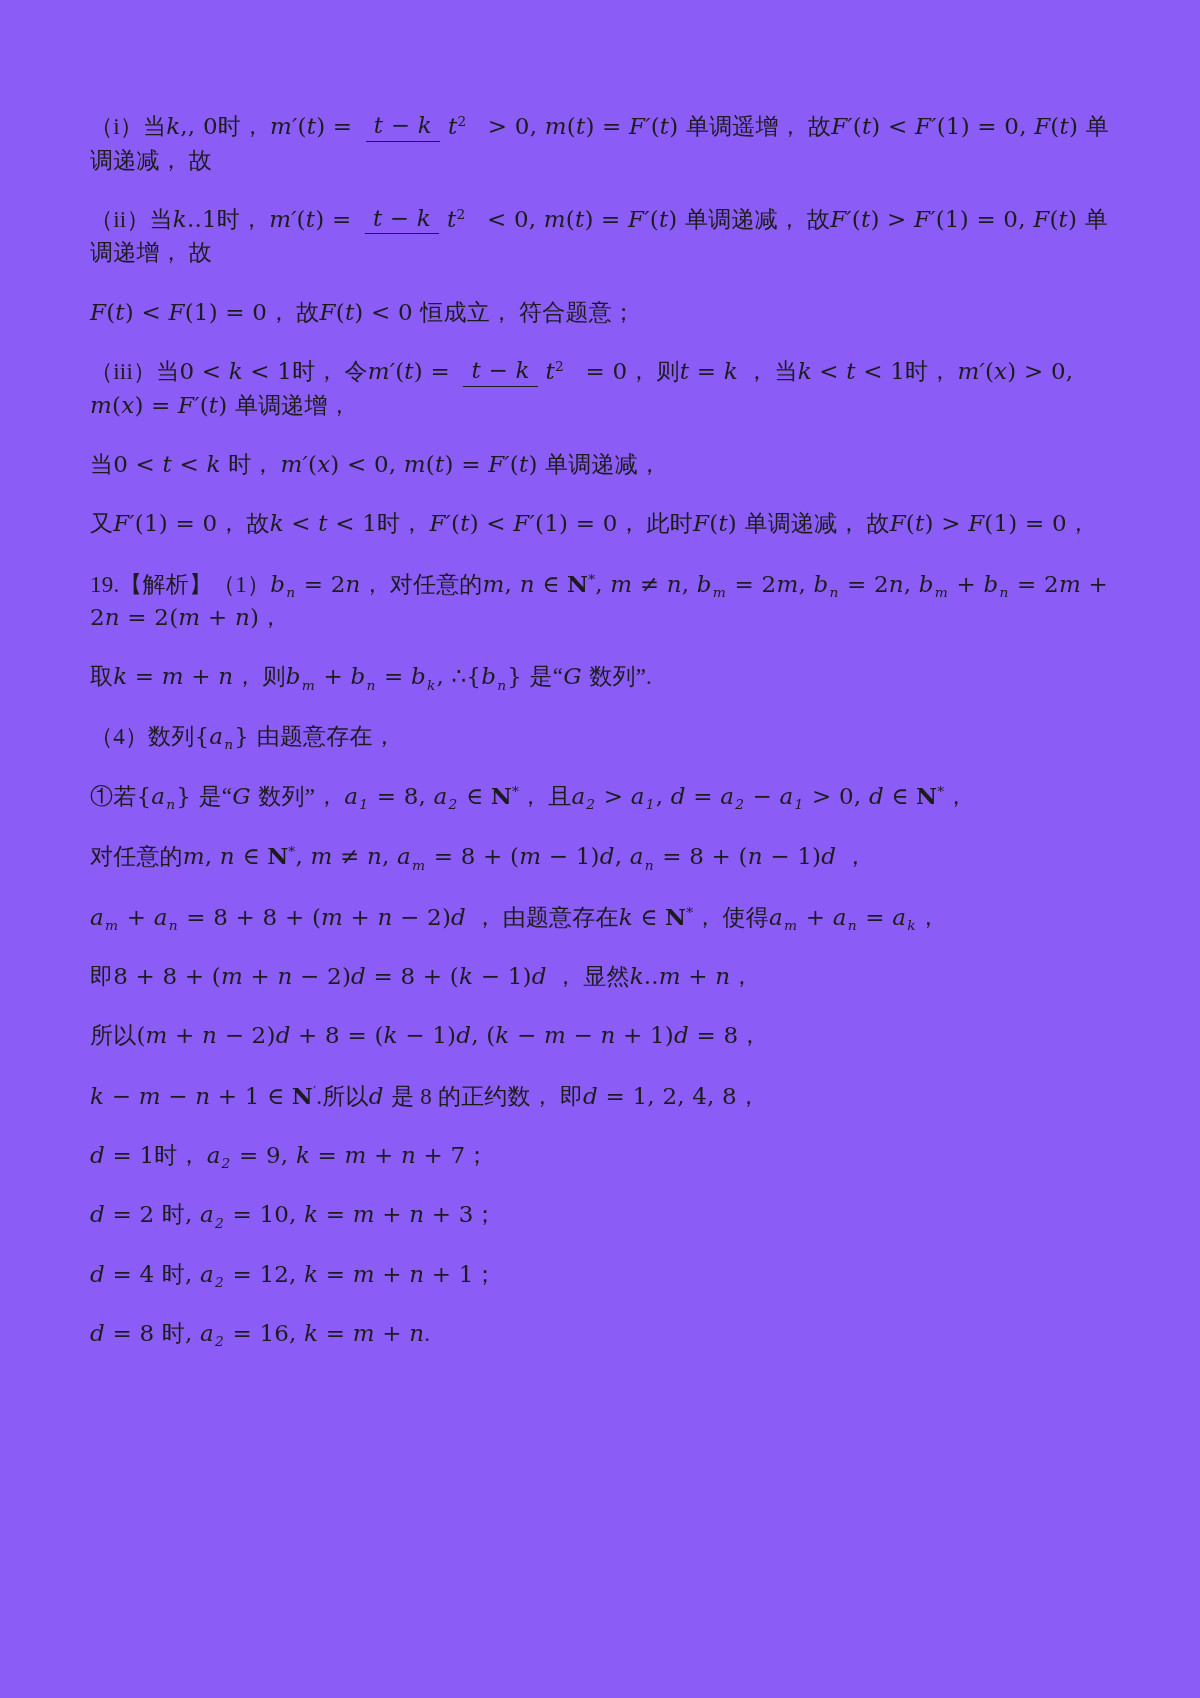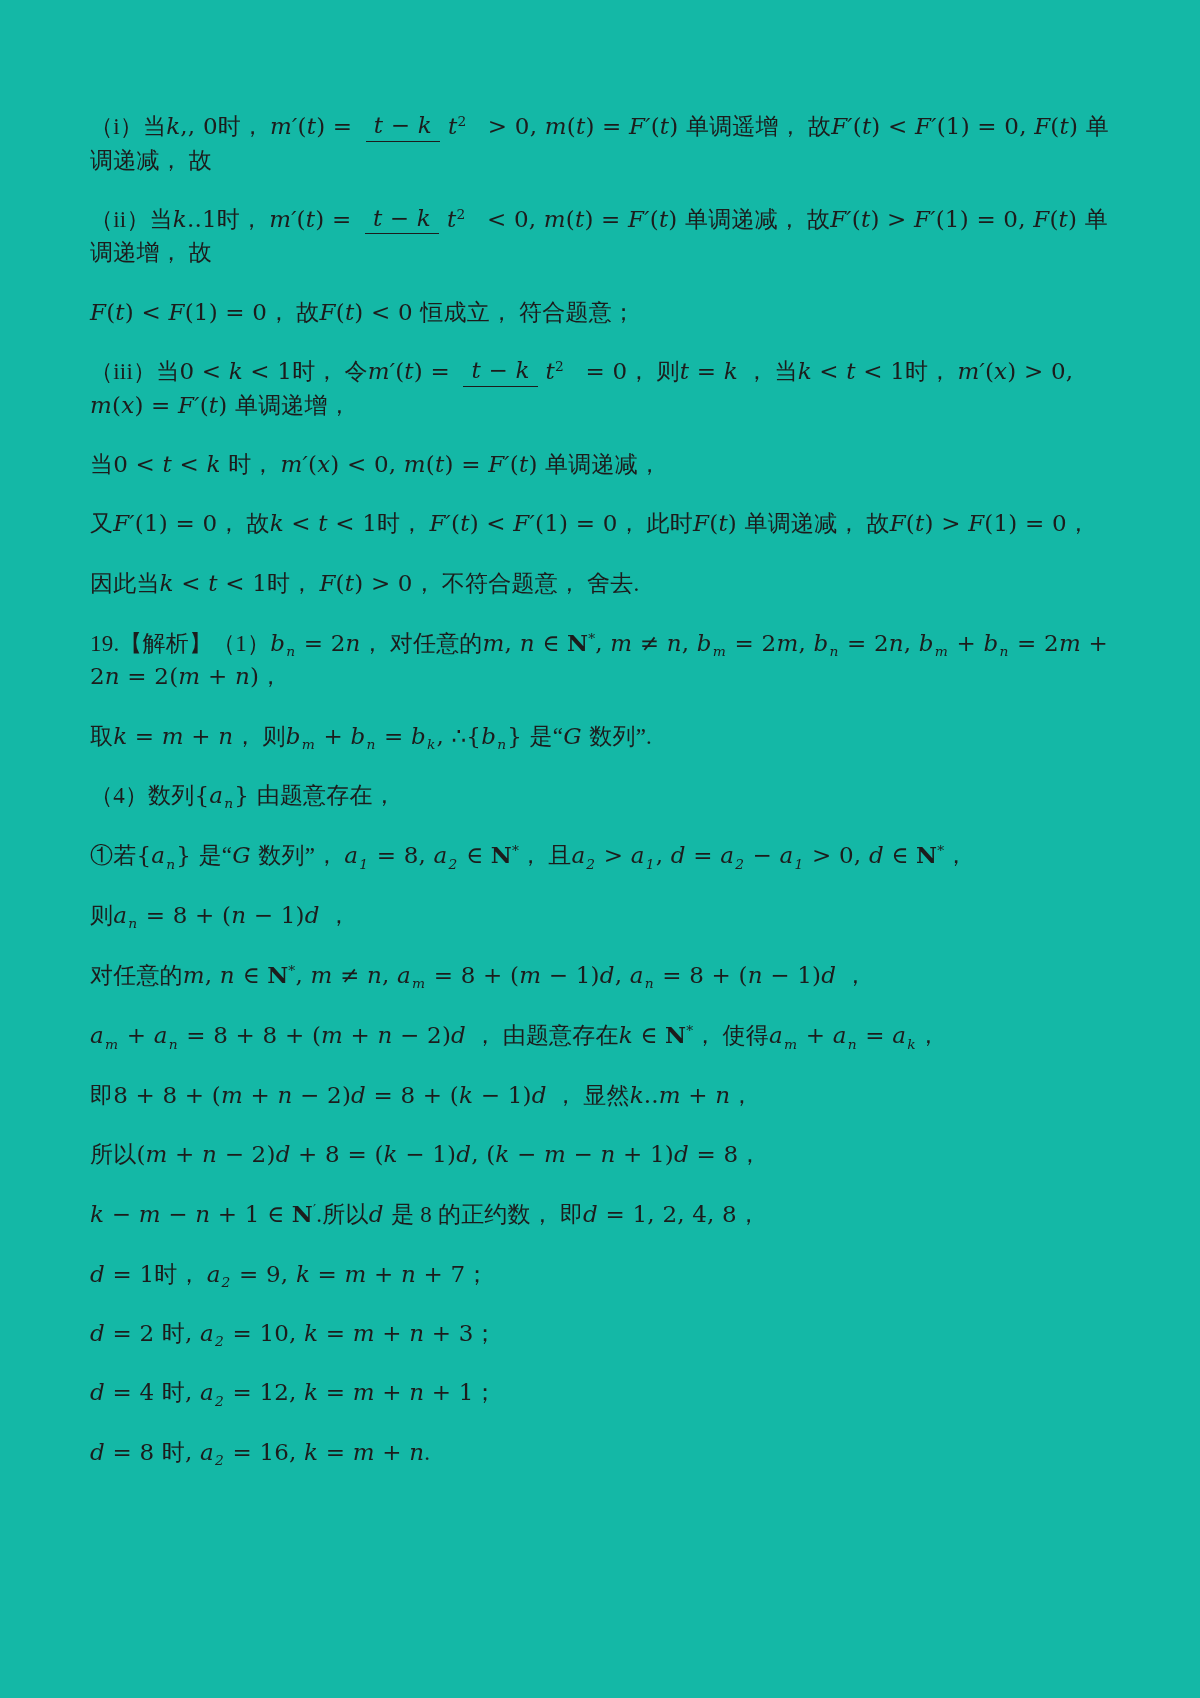--- a/index.html
+++ b/index.html
@@ -10,21 +10,21 @@
   body {
     width: 1200px;
     height: 1698px;
     overflow: hidden;
   }
   .page {
     box-sizing: border-box;
     width: 1200px;
     height: 1698px;
     padding: 110px 78px 0 90px;
-    background: #14b8a6;
+    background: #8b5cf6;
     font-family: "Liberation Serif", serif;
     color: #1c1c1c;
   }
   .line {
     font-size: 23px;
     line-height: 1.45;
     margin-bottom: 26px;
     min-height: 33px;
     white-space: normal;
     letter-spacing: 0.2px;
@@ -95,26 +95,24 @@
           <span class="num"><span class="mrun"><span class="var">t</span><span class="op"> − </span><span class="var">k</span></span></span>
           <span class="den"><span class="mrun"><span class="var">t</span></span><sup class="op">2</sup></span>
         </span><span class="mrun"><span class="op"> &lt; 0, </span><span class="var">m</span><span class="op">(</span><span class="var">t</span><span class="op">) = </span><span class="var">F′</span><span class="op">(</span><span class="var">t</span><span class="op">) </span></span><span class="c">单调递减， 故</span><span class="mrun"><span class="var">F′</span><span class="op">(</span><span class="var">t</span><span class="op">) &gt; </span><span class="var">F′</span><span class="op">(1) = 0, </span><span class="var">F</span><span class="op">(</span><span class="var">t</span><span class="op">) </span></span><span class="c">单调递增， 故</span></div>
       <div class="line"><span class="mrun"><span class="var">F</span><span class="op">(</span><span class="var">t</span><span class="op">) &lt; </span><span class="var">F</span><span class="op">(1) = 0</span></span><span class="c">， 故</span><span class="mrun"><span class="var">F</span><span class="op">(</span><span class="var">t</span><span class="op">) &lt; 0 </span></span><span class="c">恒成立， 符合题意；</span></div>
       <div class="line"><span class="c">（iii）当</span><span class="mrun"><span class="op">0 &lt; </span><span class="var">k</span><span class="op"> &lt; 1</span></span><span class="c">时， 令</span><span class="mrun"><span class="var">m′</span><span class="op">(</span><span class="var">t</span><span class="op">) = </span></span><span class="frac">
           <span class="num"><span class="mrun"><span class="var">t</span><span class="op"> − </span><span class="var">k</span></span></span>
           <span class="den"><span class="mrun"><span class="var">t</span></span><sup class="op">2</sup></span>
         </span><span class="mrun"><span class="op"> = 0</span></span><span class="c">， 则</span><span class="mrun"><span class="var">t</span><span class="op"> = </span><span class="var">k</span><span class="op"> </span></span><span class="c">， 当</span><span class="mrun"><span class="var">k</span><span class="op"> &lt; </span><span class="var">t</span><span class="op"> &lt; 1</span></span><span class="c">时， </span><span class="mrun"><span class="var">m′</span><span class="op">(</span><span class="var">x</span><span class="op">) &gt; 0, </span><span class="var">m</span><span class="op">(</span><span class="var">x</span><span class="op">) = </span><span class="var">F′</span><span class="op">(</span><span class="var">t</span><span class="op">) </span></span><span class="c">单调递增，</span></div>
       <div class="line"><span class="c">当</span><span class="mrun"><span class="op">0 &lt; </span><span class="var">t</span><span class="op"> &lt; </span><span class="var">k</span><span class="op"> </span></span><span class="c">时， </span><span class="mrun"><span class="var">m′</span><span class="op">(</span><span class="var">x</span><span class="op">) &lt; 0, </span><span class="var">m</span><span class="op">(</span><span class="var">t</span><span class="op">) = </span><span class="var">F′</span><span class="op">(</span><span class="var">t</span><span class="op">) </span></span><span class="c">单调递减，</span></div>
       <div class="line"><span class="c">又</span><span class="mrun"><span class="var">F′</span><span class="op">(1) = 0</span></span><span class="c">， 故</span><span class="mrun"><span class="var">k</span><span class="op"> &lt; </span><span class="var">t</span><span class="op"> &lt; 1</span></span><span class="c">时， </span><span class="mrun"><span class="var">F′</span><span class="op">(</span><span class="var">t</span><span class="op">) &lt; </span><span class="var">F′</span><span class="op">(1) = 0</span></span><span class="c">， 此时</span><span class="mrun"><span class="var">F</span><span class="op">(</span><span class="var">t</span><span class="op">) </span></span><span class="c">单调递减， 故</span><span class="mrun"><span class="var">F</span><span class="op">(</span><span class="var">t</span><span class="op">) &gt; </span><span class="var">F</span><span class="op">(1) = 0</span></span><span class="c">，</span></div>
-      <div class="line"><span class="c">因此当</span><span class="mrun"><span class="var">k</span><span class="op"> &lt; </span><span class="var">t</span><span class="op"> &lt; 1</span></span><span class="c">时， </span><span class="mrun"><span class="var">F</span><span class="op">(</span><span class="var">t</span><span class="op">) &gt; 0</span></span><span class="c">， 不符合题意， 舍去.</span></div>
       <div class="line"><span class="c">19.【解析】（1）</span><span class="mrun"><span class="var">b</span></span><sub class="var">n</sub><span class="mrun"><span class="op"> = 2</span><span class="var">n</span></span><span class="c">， 对任意的</span><span class="mrun"><span class="var">m</span><span class="op">, </span><span class="var">n</span><span class="op"> ∈ </span></span><span class="bset">N</span><sup class="op">*</sup><span class="mrun"><span class="op">, </span><span class="var">m</span><span class="op"> ≠ </span><span class="var">n</span><span class="op">, </span><span class="var">b</span></span><sub class="var">m</sub><span class="mrun"><span class="op"> = 2</span><span class="var">m</span><span class="op">, </span><span class="var">b</span></span><sub class="var">n</sub><span class="mrun"><span class="op"> = 2</span><span class="var">n</span><span class="op">, </span><span class="var">b</span></span><sub class="var">m</sub><span class="mrun"><span class="op"> + </span><span class="var">b</span></span><sub class="var">n</sub><span class="mrun"><span class="op"> = 2</span><span class="var">m</span><span class="op"> + 2</span><span class="var">n</span><span class="op"> = 2(</span><span class="var">m</span><span class="op"> + </span><span class="var">n</span><span class="op">)</span></span><span class="c">，</span></div>
       <div class="line"><span class="c">取</span><span class="mrun"><span class="var">k</span><span class="op"> = </span><span class="var">m</span><span class="op"> + </span><span class="var">n</span></span><span class="c">， 则</span><span class="mrun"><span class="var">b</span></span><sub class="var">m</sub><span class="mrun"><span class="op"> + </span><span class="var">b</span></span><sub class="var">n</sub><span class="mrun"><span class="op"> = </span><span class="var">b</span></span><sub class="var">k</sub><span class="mrun"><span class="op">, ∴{</span><span class="var">b</span></span><sub class="var">n</sub><span class="mrun"><span class="op">} </span></span><span class="c">是“</span><span class="mrun"><span class="var">G</span><span class="op"> </span></span><span class="c">数列”.</span></div>
       <div class="line"><span class="c">（4）数列</span><span class="mrun"><span class="op">{</span><span class="var">a</span></span><sub class="var">n</sub><span class="mrun"><span class="op">} </span></span><span class="c">由题意存在，</span></div>
       <div class="line"><span class="c">①若</span><span class="mrun"><span class="op">{</span><span class="var">a</span></span><sub class="var">n</sub><span class="mrun"><span class="op">} </span></span><span class="c">是“</span><span class="mrun"><span class="var">G</span><span class="op"> </span></span><span class="c">数列”， </span><span class="mrun"><span class="var">a</span></span><sub class="var">1</sub><span class="mrun"><span class="op"> = 8, </span><span class="var">a</span></span><sub class="var">2</sub><span class="mrun"><span class="op"> ∈ </span></span><span class="bset">N</span><sup class="op">*</sup><span class="c">， 且</span><span class="mrun"><span class="var">a</span></span><sub class="var">2</sub><span class="mrun"><span class="op"> &gt; </span><span class="var">a</span></span><sub class="var">1</sub><span class="mrun"><span class="op">, </span><span class="var">d</span><span class="op"> = </span><span class="var">a</span></span><sub class="var">2</sub><span class="mrun"><span class="op"> − </span><span class="var">a</span></span><sub class="var">1</sub><span class="mrun"><span class="op"> &gt; 0, </span><span class="var">d</span><span class="op"> ∈ </span></span><span class="bset">N</span><sup class="op">*</sup><span class="c">，</span></div>
-      <div class="line"><span class="c">则</span><span class="mrun"><span class="var">a</span></span><sub class="var">n</sub><span class="mrun"><span class="op"> = 8 + (</span><span class="var">n</span><span class="op"> − 1)</span><span class="var">d</span><span class="op"> </span></span><span class="c">，</span></div>
       <div class="line"><span class="c">对任意的</span><span class="mrun"><span class="var">m</span><span class="op">, </span><span class="var">n</span><span class="op"> ∈ </span></span><span class="bset">N</span><sup class="op">*</sup><span class="mrun"><span class="op">, </span><span class="var">m</span><span class="op"> ≠ </span><span class="var">n</span><span class="op">, </span><span class="var">a</span></span><sub class="var">m</sub><span class="mrun"><span class="op"> = 8 + (</span><span class="var">m</span><span class="op"> − 1)</span><span class="var">d</span><span class="op">, </span><span class="var">a</span></span><sub class="var">n</sub><span class="mrun"><span class="op"> = 8 + (</span><span class="var">n</span><span class="op"> − 1)</span><span class="var">d</span><span class="op"> </span></span><span class="c">，</span></div>
       <div class="line"><span class="mrun"><span class="var">a</span></span><sub class="var">m</sub><span class="mrun"><span class="op"> + </span><span class="var">a</span></span><sub class="var">n</sub><span class="mrun"><span class="op"> = 8 + 8 + (</span><span class="var">m</span><span class="op"> + </span><span class="var">n</span><span class="op"> − 2)</span><span class="var">d</span><span class="op"> </span></span><span class="c">， 由题意存在</span><span class="mrun"><span class="var">k</span><span class="op"> ∈ </span></span><span class="bset">N</span><sup class="op">*</sup><span class="c">， 使得</span><span class="mrun"><span class="var">a</span></span><sub class="var">m</sub><span class="mrun"><span class="op"> + </span><span class="var">a</span></span><sub class="var">n</sub><span class="mrun"><span class="op"> = </span><span class="var">a</span></span><sub class="var">k</sub><span class="c">，</span></div>
       <div class="line"><span class="c">即</span><span class="mrun"><span class="op">8 + 8 + (</span><span class="var">m</span><span class="op"> + </span><span class="var">n</span><span class="op"> − 2)</span><span class="var">d</span><span class="op"> = 8 + (</span><span class="var">k</span><span class="op"> − 1)</span><span class="var">d</span><span class="op"> </span></span><span class="c">， 显然</span><span class="mrun"><span class="var">k</span><span class="op">..</span><span class="var">m</span><span class="op"> + </span><span class="var">n</span></span><span class="c">，</span></div>
       <div class="line"><span class="c">所以</span><span class="mrun"><span class="op">(</span><span class="var">m</span><span class="op"> + </span><span class="var">n</span><span class="op"> − 2)</span><span class="var">d</span><span class="op"> + 8 = (</span><span class="var">k</span><span class="op"> − 1)</span><span class="var">d</span><span class="op">, (</span><span class="var">k</span><span class="op"> − </span><span class="var">m</span><span class="op"> − </span><span class="var">n</span><span class="op"> + 1)</span><span class="var">d</span><span class="op"> = 8</span></span><span class="c">，</span></div>
       <div class="line"><span class="mrun"><span class="var">k</span><span class="op"> − </span><span class="var">m</span><span class="op"> − </span><span class="var">n</span><span class="op"> + 1 ∈ </span></span><span class="bset">N</span><sup class="op">′</sup><span class="c">.所以</span><span class="mrun"><span class="var">d</span><span class="op"> </span></span><span class="c">是 8 的正约数， 即</span><span class="mrun"><span class="var">d</span><span class="op"> = 1, 2, 4, 8</span></span><span class="c">，</span></div>
       <div class="line"><span class="mrun"><span class="var">d</span><span class="op"> = 1</span></span><span class="c">时， </span><span class="mrun"><span class="var">a</span></span><sub class="var">2</sub><span class="mrun"><span class="op"> = 9, </span><span class="var">k</span><span class="op"> = </span><span class="var">m</span><span class="op"> + </span><span class="var">n</span><span class="op"> + 7</span></span><span class="c">；</span></div>
       <div class="line"><span class="mrun"><span class="var">d</span><span class="op"> = 2 </span></span><span class="c">时</span><span class="mrun"><span class="op">, </span><span class="var">a</span></span><sub class="var">2</sub><span class="mrun"><span class="op"> = 10, </span><span class="var">k</span><span class="op"> = </span><span class="var">m</span><span class="op"> + </span><span class="var">n</span><span class="op"> + 3</span></span><span class="c">；</span></div>
       <div class="line"><span class="mrun"><span class="var">d</span><span class="op"> = 4 </span></span><span class="c">时</span><span class="mrun"><span class="op">, </span><span class="var">a</span></span><sub class="var">2</sub><span class="mrun"><span class="op"> = 12, </span><span class="var">k</span><span class="op"> = </span><span class="var">m</span><span class="op"> + </span><span class="var">n</span><span class="op"> + 1</span></span><span class="c">；</span></div>
       <div class="line"><span class="mrun"><span class="var">d</span><span class="op"> = 8 </span></span><span class="c">时</span><span class="mrun"><span class="op">, </span><span class="var">a</span></span><sub class="var">2</sub><span class="mrun"><span class="op"> = 16, </span><span class="var">k</span><span class="op"> = </span><span class="var">m</span><span class="op"> + </span><span class="var">n</span></span><span class="c">.</span></div>
     </div>

